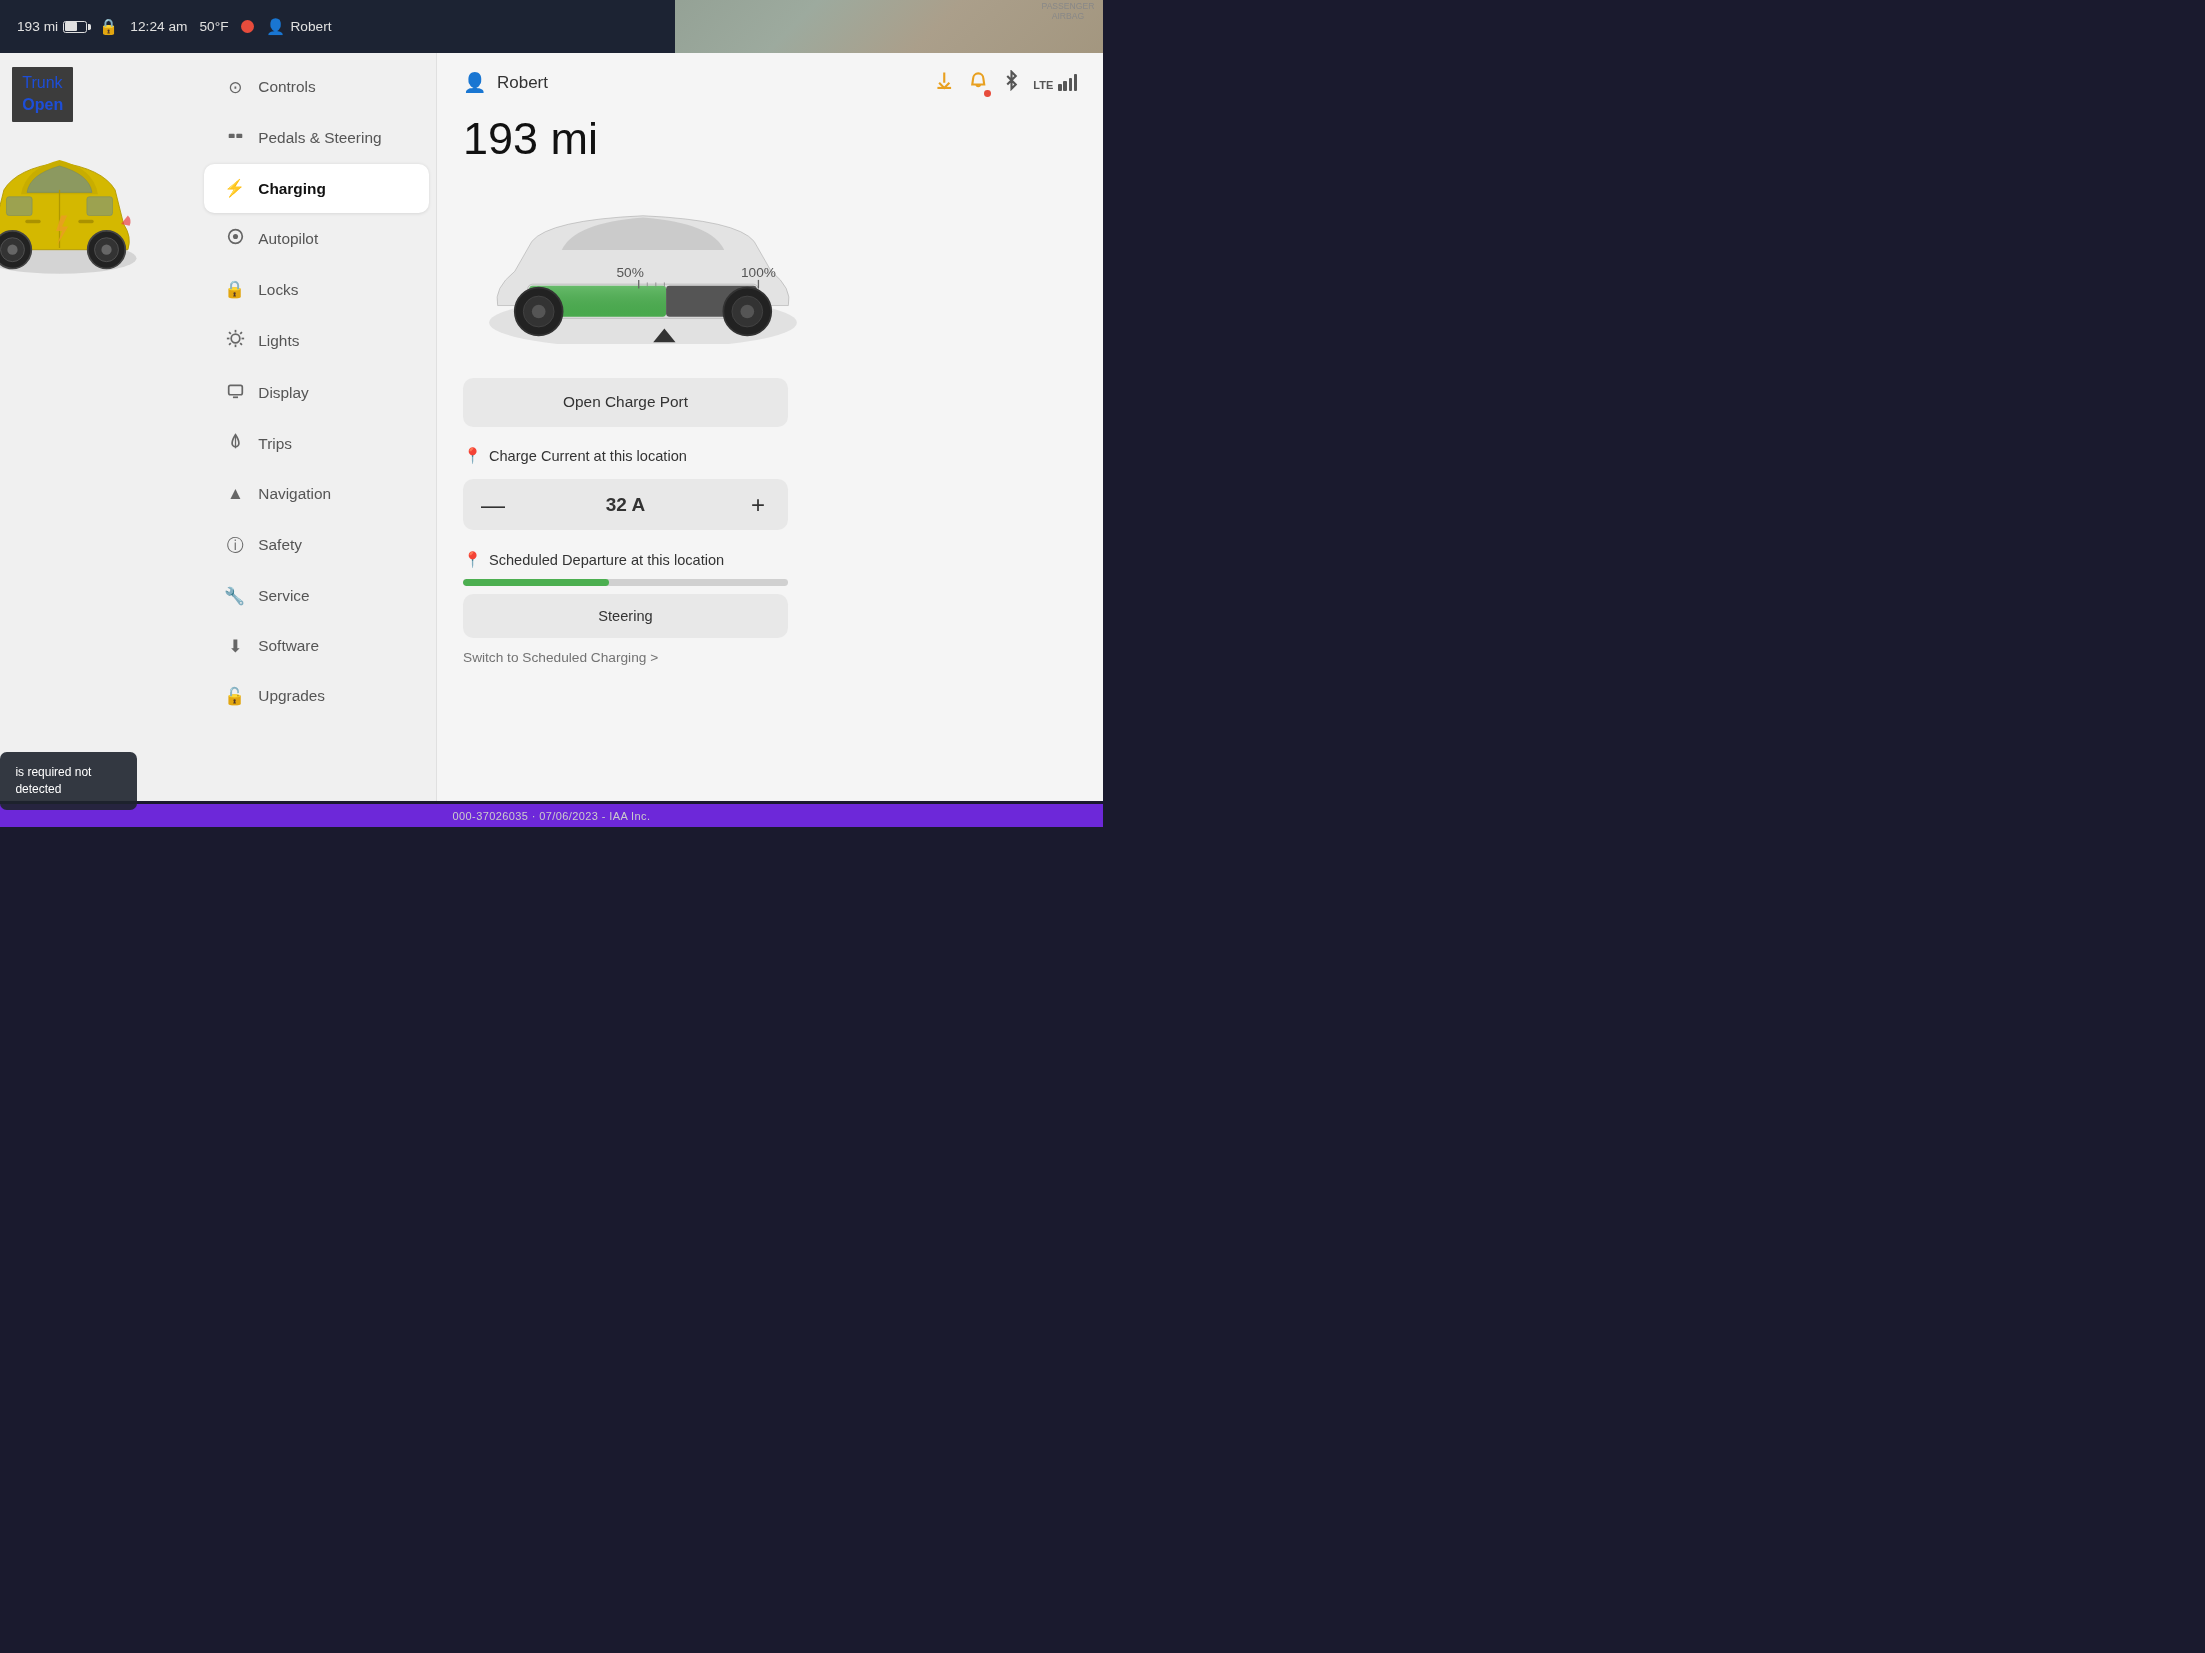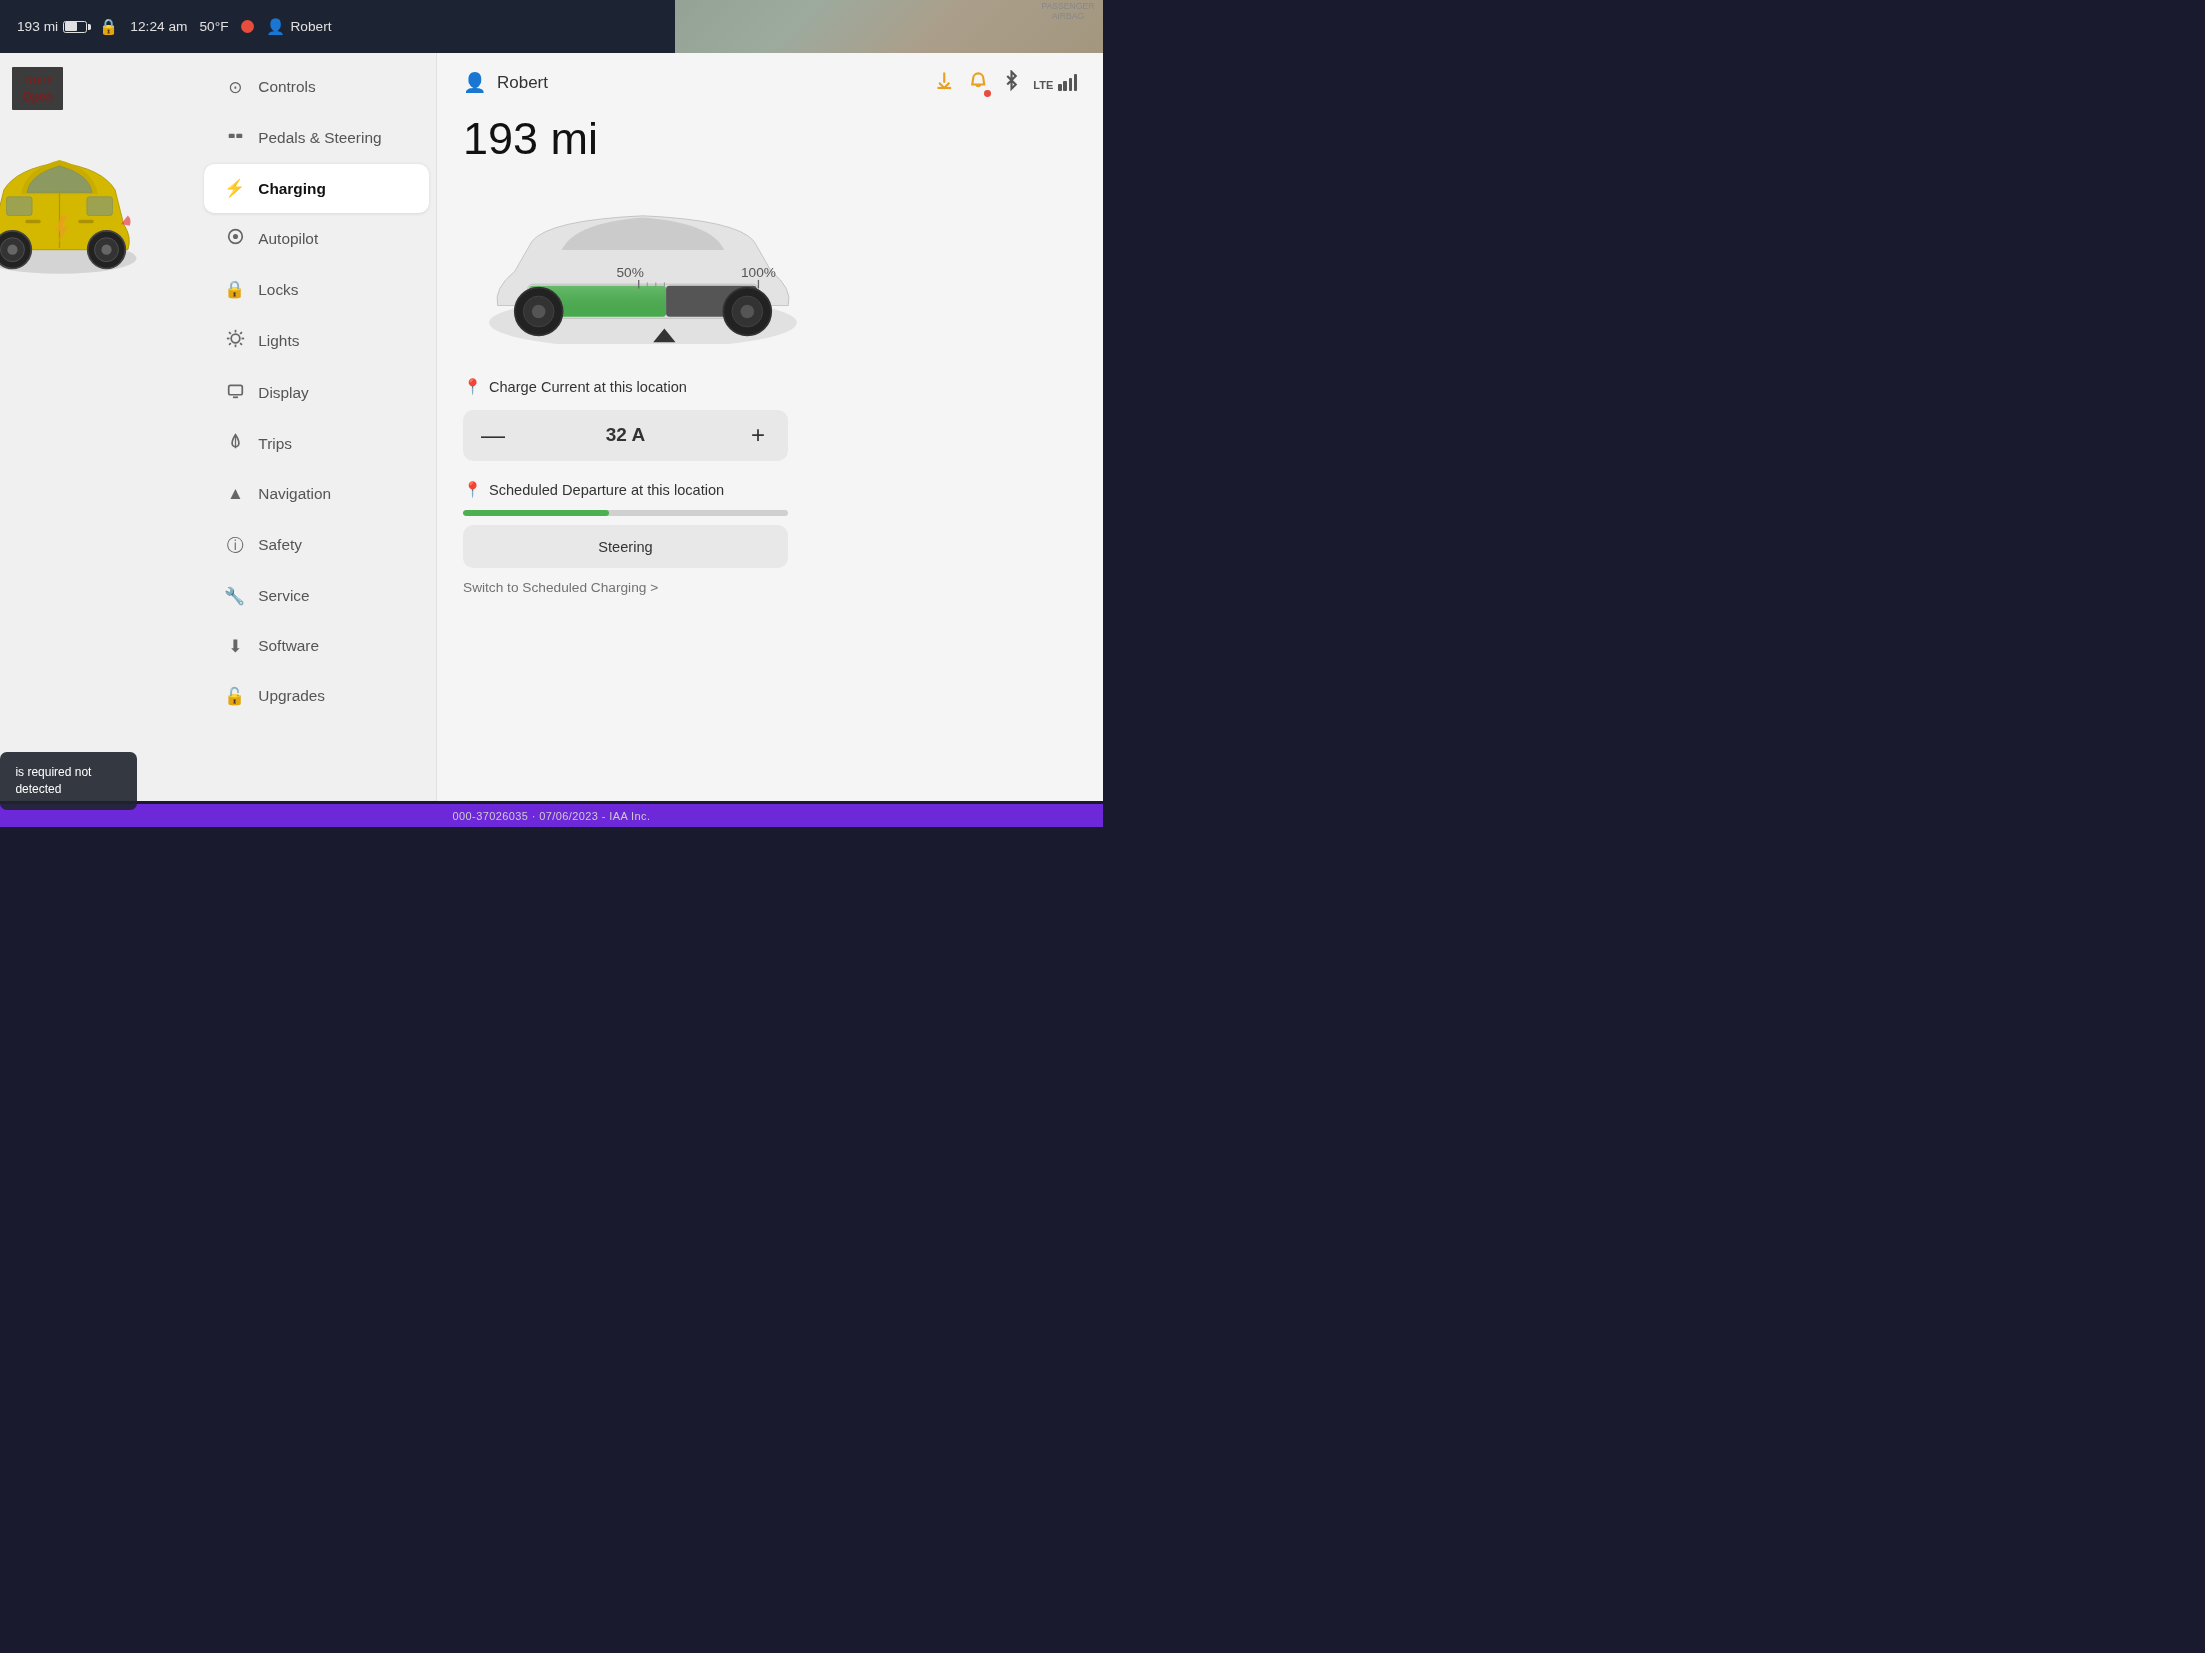--- a/index.html
+++ b/index.html
@@ -112,24 +112,24 @@
       width: 197px;
       background: #f0f0f0;
       position: relative;
       display: flex;
       flex-direction: column;
       align-items: flex-start;
       padding: 13.7px 12px;
     }
     .trunk-label {
       background: rgba(0,0,0,0.75);
-      color: #7f1d1d;
+      color: #1d4ed8;
       padding: 5.1px 10.3px;
       border-radius: 1px;
-      font-size: 12px;
+      font-size: 16px;
       line-height: 1.4;
       margin-bottom: 8.6px;
     }
 
     
     .sidebar {
       width: 240px;
       background: #f0f0f0;
       padding: 8.6px 0;
       border-right: 0.9px solid #e0e0e0;
@@ -643,20 +643,21 @@
         <circle cx="88" cy="162" r="8" fill="#555"></circle>
         <circle cx="332" cy="162" r="28" fill="#222" stroke="#333" stroke-width="2"></circle>
         <circle cx="332" cy="162" r="18" fill="#333" stroke="#444" stroke-width="1"></circle>
         <circle cx="332" cy="162" r="8" fill="#555"></circle>
 
         <path d="M235 182 L248 198 L222 198 Z" fill="#333"></path>
       </svg>
     </div>
 
     
+    <button class="charge-port-btn">Open Charge Port</button>
 
     
     <div class="location-section">
       <div class="location-label">
         <span class="location-pin">📍</span>
         <span>Charge Current at this location</span>
       </div>
     </div>
 
     

